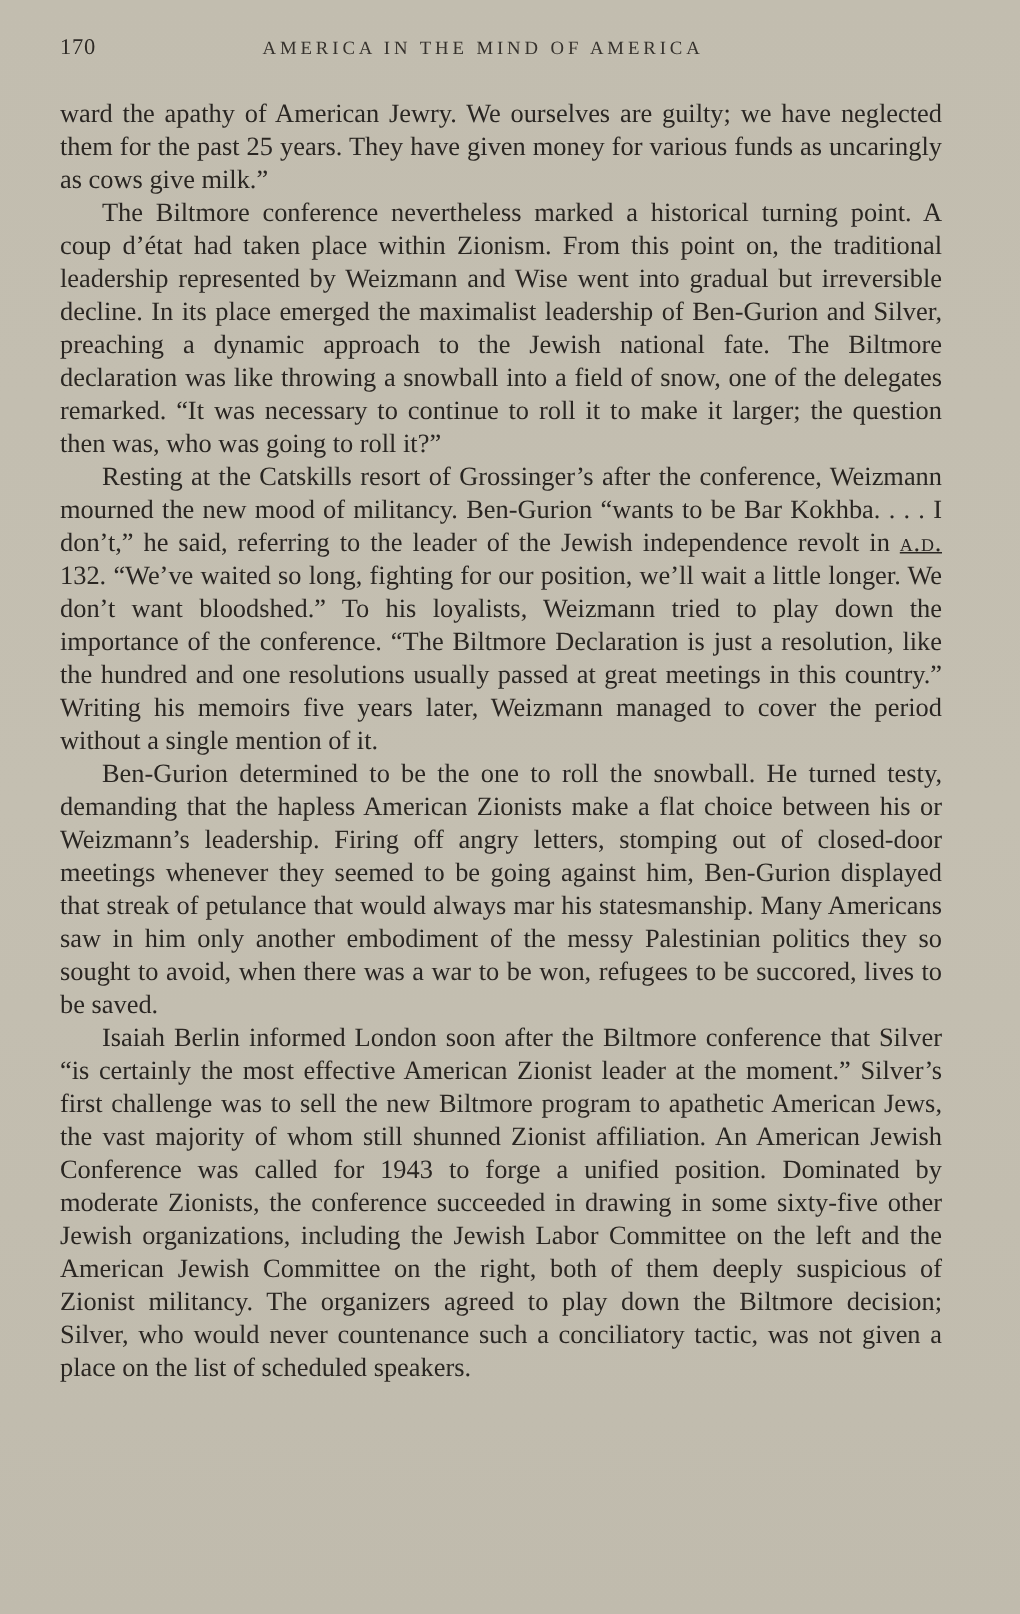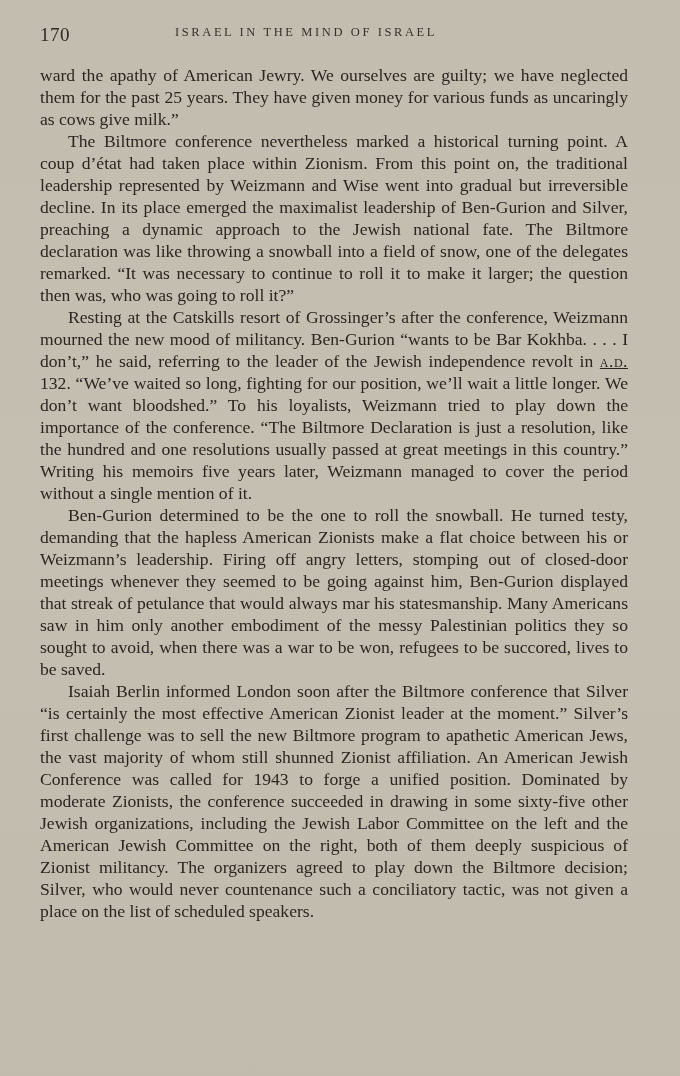--- a/index.html
+++ b/index.html
@@ -26,21 +26,21 @@
     position: absolute;
     top: 24px;
     left: 0;
     width: 588px;
     height: 20px;
   }
   .folio {
     position: absolute;
     left: 0;
     top: 0;
-    font-size: 19px;
+    font-size: 15px;
     letter-spacing: 0.5px;
     color: #2e2a26;
   }
   .running-title {
     position: absolute;
     left: 135px;
     top: 1px;
     font-size: 12.5px;
     letter-spacing: 2.6px;
     color: #36322d;
@@ -66,21 +66,21 @@
     letter-spacing: 0.5px;
     text-decoration: underline;
   }
 </style>
 </head>
 <body>
 
 <div class="page">
   <div class="running-head">
     <span class="folio">170</span>
-    <span class="running-title">ISRAEL IN THE MIND OF ISRAEL</span>
+    <span class="running-title">AMERICA IN THE MIND OF AMERICA</span>
   </div>
 
   <div class="body-text">
     <p>ward the apathy of American Jewry. We ourselves are guilty; we have neglected them for the past 25 years. They have given money for various funds as uncaringly as cows give milk.”</p>
     <p class="indent">The Biltmore conference nevertheless marked a historical turning point. A coup d’état had taken place within Zionism. From this point on, the traditional leadership represented by Weizmann and Wise went into gradual but irreversible decline. In its place emerged the maximalist leadership of Ben-Gurion and Silver, preaching a dynamic approach to the Jewish national fate. The Biltmore declaration was like throwing a snowball into a field of snow, one of the delegates remarked. “It was necessary to continue to roll it to make it larger; the question then was, who was going to roll it?”</p>
     <p class="indent"><span>Resting at the Catskills resort of Grossinger’s after the conference, Weizmann mourned the new mood of militancy. Ben-Gurion “wants to be Bar Kokhba. . . . I don’t,” he said, referring to the leader of the Jewish independence revolt in </span><span class="smallcaps">a.d.</span><span> 132. “We’ve waited so long, fighting for our position, we’ll wait a little longer. We don’t want bloodshed.” To his loyalists, Weizmann tried to play down the importance of the confer­ence. “The Biltmore Declaration is just a resolution, like the hundred and one resolutions usually passed at great meetings in this country.” Writing his memoirs five years later, Weizmann managed to cover the period without a single mention of it.</span></p>
     <p class="indent">Ben-Gurion determined to be the one to roll the snowball. He turned testy, demanding that the hapless American Zionists make a flat choice between his or Weizmann’s leadership. Firing off angry letters, stomping out of closed-door meetings whenever they seemed to be going against him, Ben-Gurion displayed that streak of petulance that would always mar his statesmanship. Many Americans saw in him only another embod­iment of the messy Palestinian politics they so sought to avoid, when there was a war to be won, refugees to be succored, lives to be saved.</p>
     <p class="indent">Isaiah Berlin informed London soon after the Biltmore conference that Silver “is certainly the most effective American Zionist leader at the moment.” Silver’s first challenge was to sell the new Biltmore program to apathetic American Jews, the vast majority of whom still shunned Zionist affiliation. An American Jewish Conference was called for 1943 to forge a unified position. Dominated by moderate Zionists, the conference suc­ceeded in drawing in some sixty-five other Jewish organizations, includ­ing the Jewish Labor Committee on the left and the American Jewish Committee on the right, both of them deeply suspicious of Zionist mili­tancy. The organizers agreed to play down the Biltmore decision; Silver, who would never countenance such a conciliatory tactic, was not given a place on the list of scheduled speakers.</p>
   </div>
 </div>

